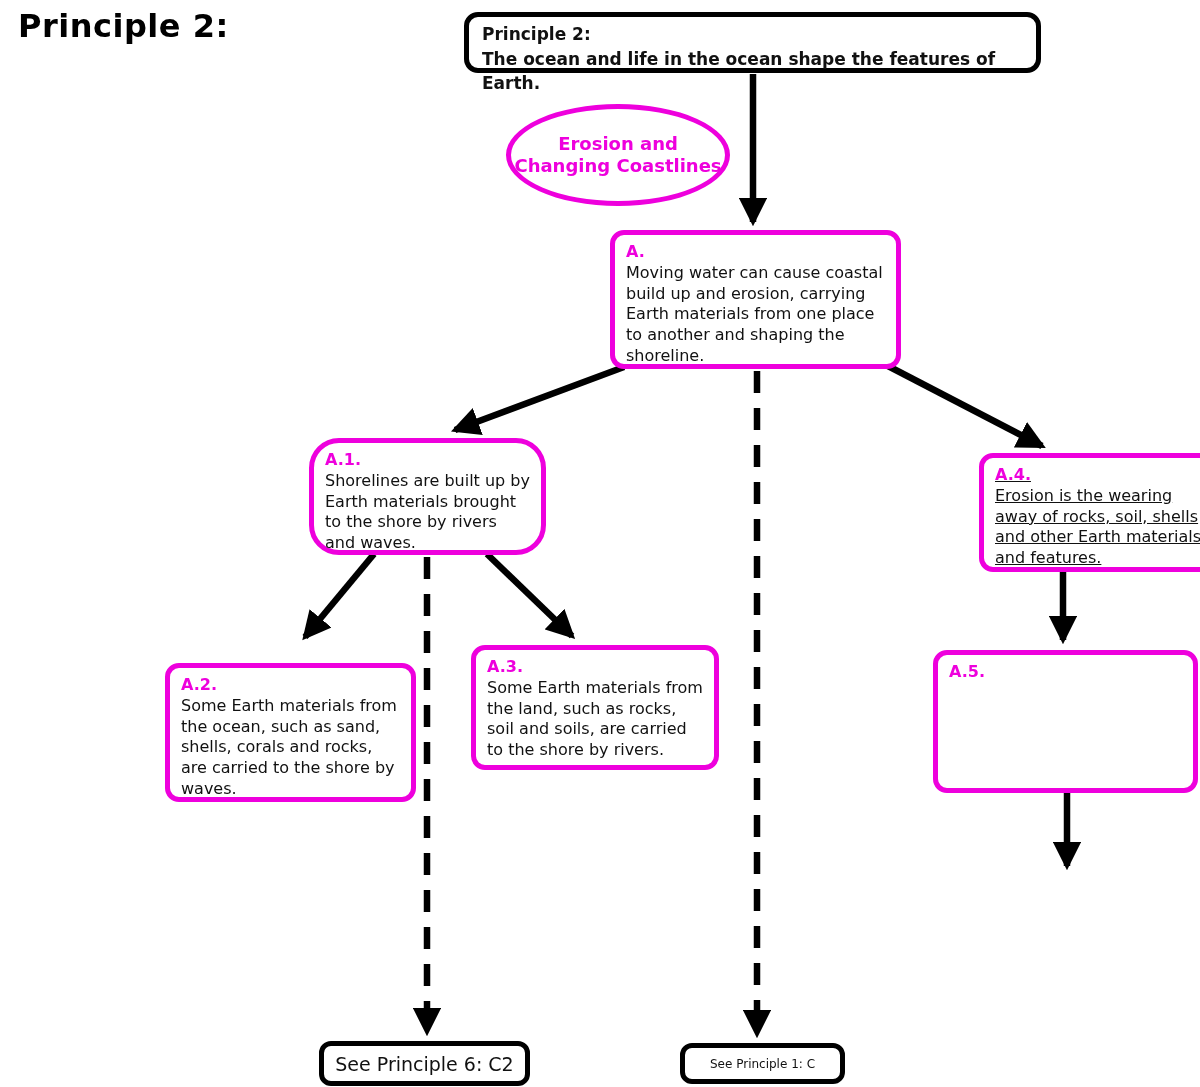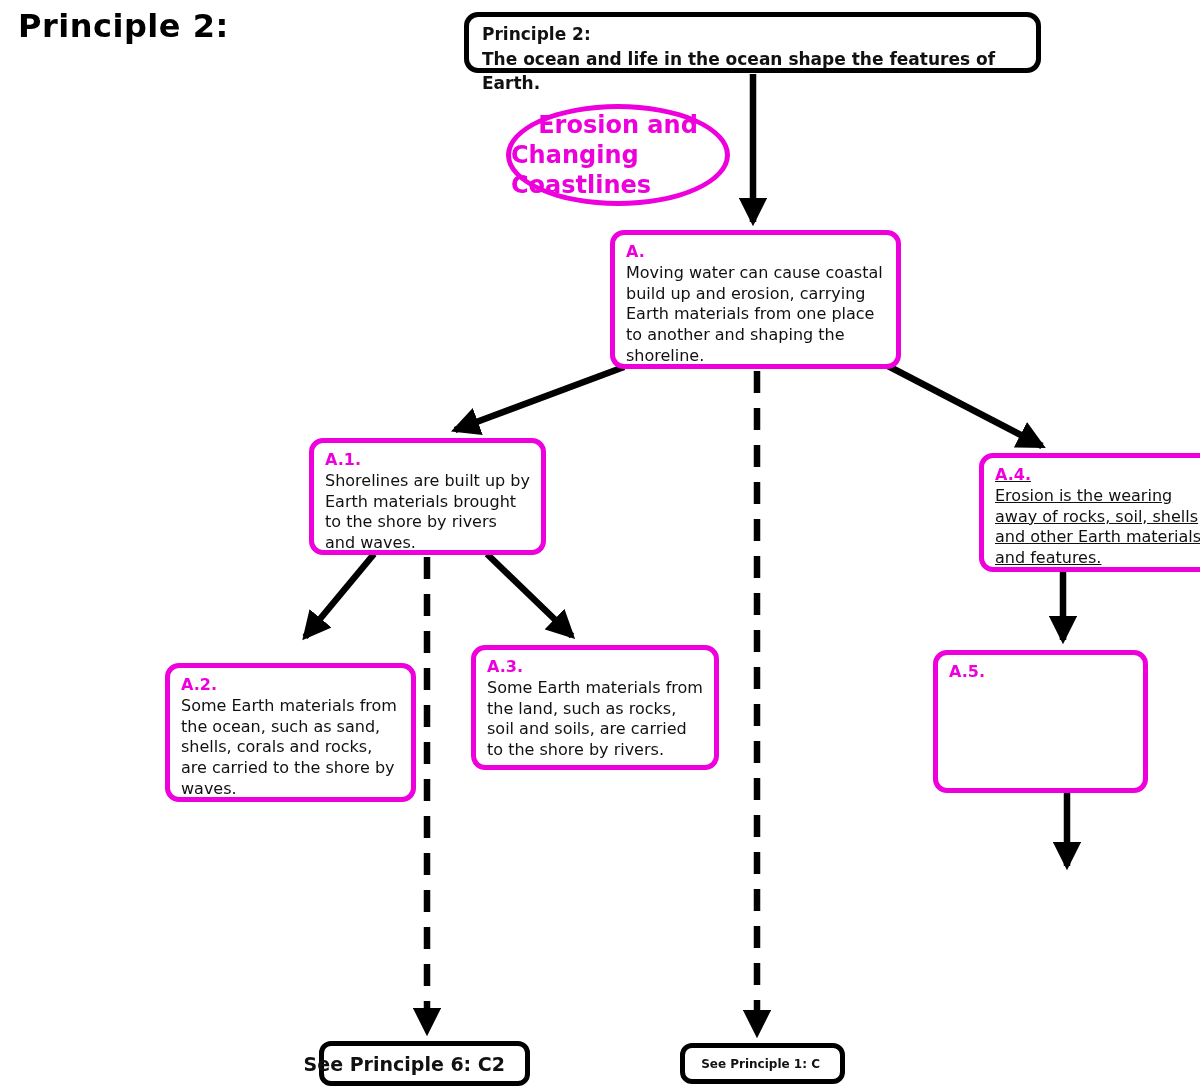--- a/index.html
+++ b/index.html
@@ -25,27 +25,27 @@
   }
   .nlabel{display:block;color:var(--accent-magenta);font-weight:bold;font-size:16px;}
   .black-box{
     border-color:var(--line-black);font-weight:bold;font-size:17px;line-height:1.45;
     padding:5px 13px;
   }
   .black-box span{display:block;}
   .topic-ellipse{
     position:absolute;box-sizing:border-box;border:5px solid var(--accent-magenta);
     border-radius:50%;display:flex;flex-direction:column;align-items:center;justify-content:center;
-    text-align:left;color:var(--accent-magenta);font-weight:bold;font-size:24px;line-height:1.25;
+    text-align:center;color:var(--accent-magenta);font-weight:bold;font-size:18px;line-height:1.25;
     background:#fff;
   }
   .see-box{
     position:absolute;box-sizing:border-box;border:5px solid var(--line-black);border-radius:12px;
-    background:#fff;display:flex;align-items:center;justify-content:flex-end;
-    font-size:18px;color:#111;white-space:nowrap;padding:2px 20px;cursor:pointer;font-weight:bold;
+    background:#fff;display:flex;align-items:center;justify-content:center;
+    font-size:18px;color:#111;white-space:nowrap;padding:2px 20px;cursor:pointer;
   }
   .edge{stroke:var(--line-black);stroke-width:6.5;fill:none;}
   .edge.dashed{stroke-dasharray:22 15;}
 </style>
 </head>
 <body>
 
 <div class="canvas">
 
   <svg class="edge-layer" width="1200" height="1087" viewBox="0 0 1200 1087">
@@ -77,41 +77,41 @@
   <div class="topic-ellipse" style="left:506px;top:104px;width:224px;height:102px;">
     <span>Erosion and</span>
     <span>Changing Coastlines</span>
   </div>
 
   <div class="node" style="left:610px;top:230px;width:291px;height:139px;">
     <span class="nlabel">A.</span>
     <span>Moving water can cause coastal build up and erosion, carrying Earth materials from one place to another and shaping the shoreline.</span>
   </div>
 
-  <div class="node" style="left:309px;top:438px;width:237px;height:117px;">
+  <div class="node" style="left:309px;top:438px;width:237px;height:117px;border-radius:30px;">
     <span class="nlabel">A.1.</span>
     <span>Shorelines are built up by Earth materials brought to the shore by rivers and waves.</span>
   </div>
 
   <div class="node" style="left:165px;top:647px;width:251px;height:139px;margin-top:16px;">
     <span class="nlabel">A.2.</span>
     <span>Some Earth materials from the ocean, such as sand, shells, corals and rocks, are carried to the shore by waves.</span>
   </div>
 
   <div class="node" style="left:471px;top:645px;width:248px;height:125px;">
     <span class="nlabel">A.3.</span>
     <span>Some Earth materials from the land, such as rocks, soil and soils, are carried to the shore by rivers.</span>
   </div>
 
   <div class="node" style="left:979px;top:453px;width:254px;height:119px;text-decoration:underline;">
     <span class="nlabel">A.4.</span>
     <span>Erosion is the wearing away of rocks, soil, shells and other Earth materials and features.</span>
   </div>
 
-  <div class="node" style="left:933px;top:650px;width:215px;height:143px;">
+  <div class="node" style="left:933px;top:650px;width:265px;height:143px;">
     <span class="nlabel">A.5.</span>
   </div>
 
 
   <div class="see-box" style="left:319px;top:1041px;width:211px;height:45px;font-size:19px;">
     <span>See Principle 6: C2</span>
   </div>
 
   <div class="see-box" style="left:680px;top:1043px;width:165px;height:41px;font-size:12px;">
     <span>See Principle 1: C</span>

